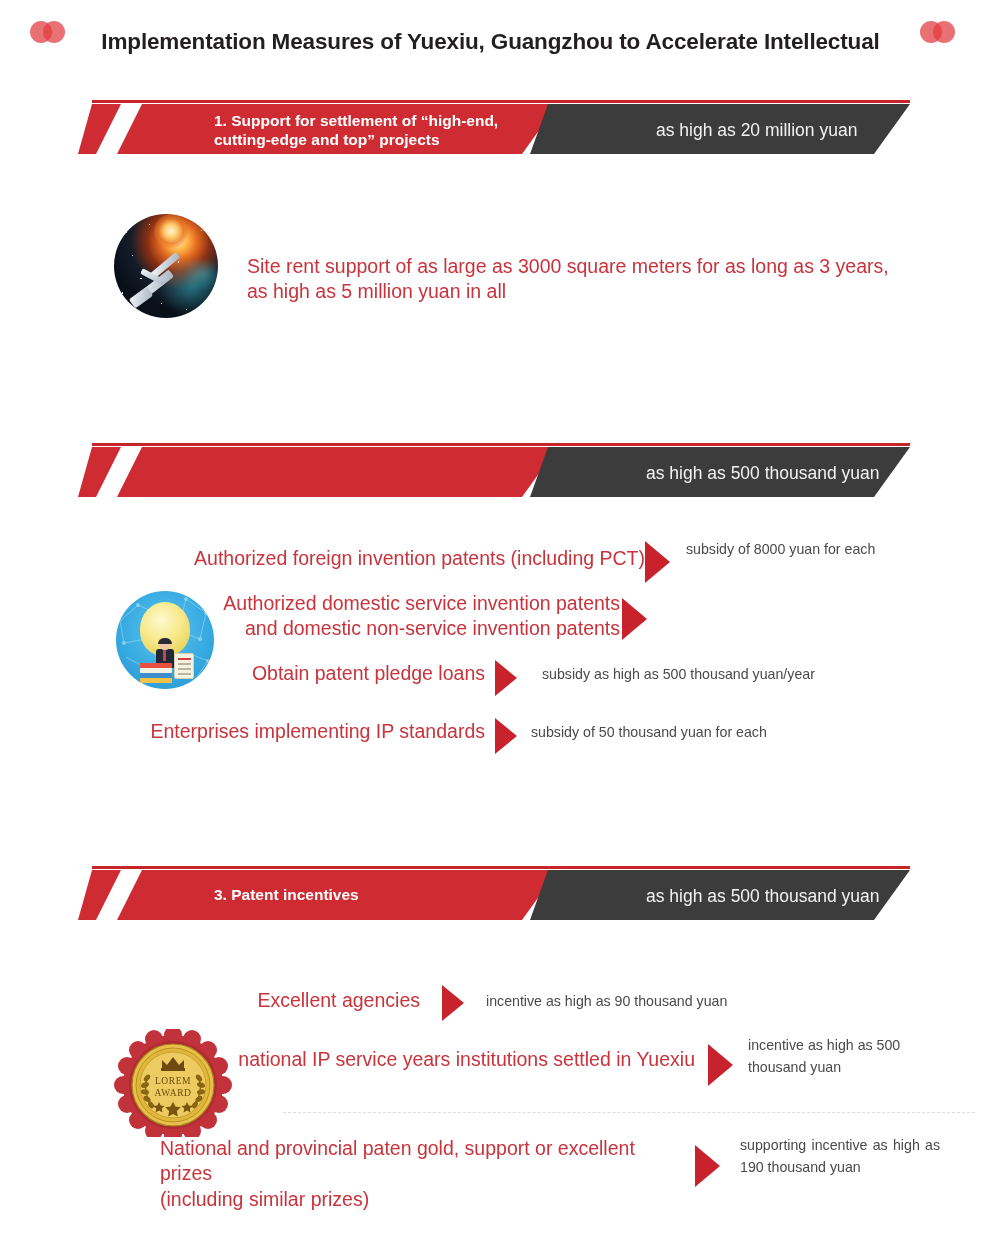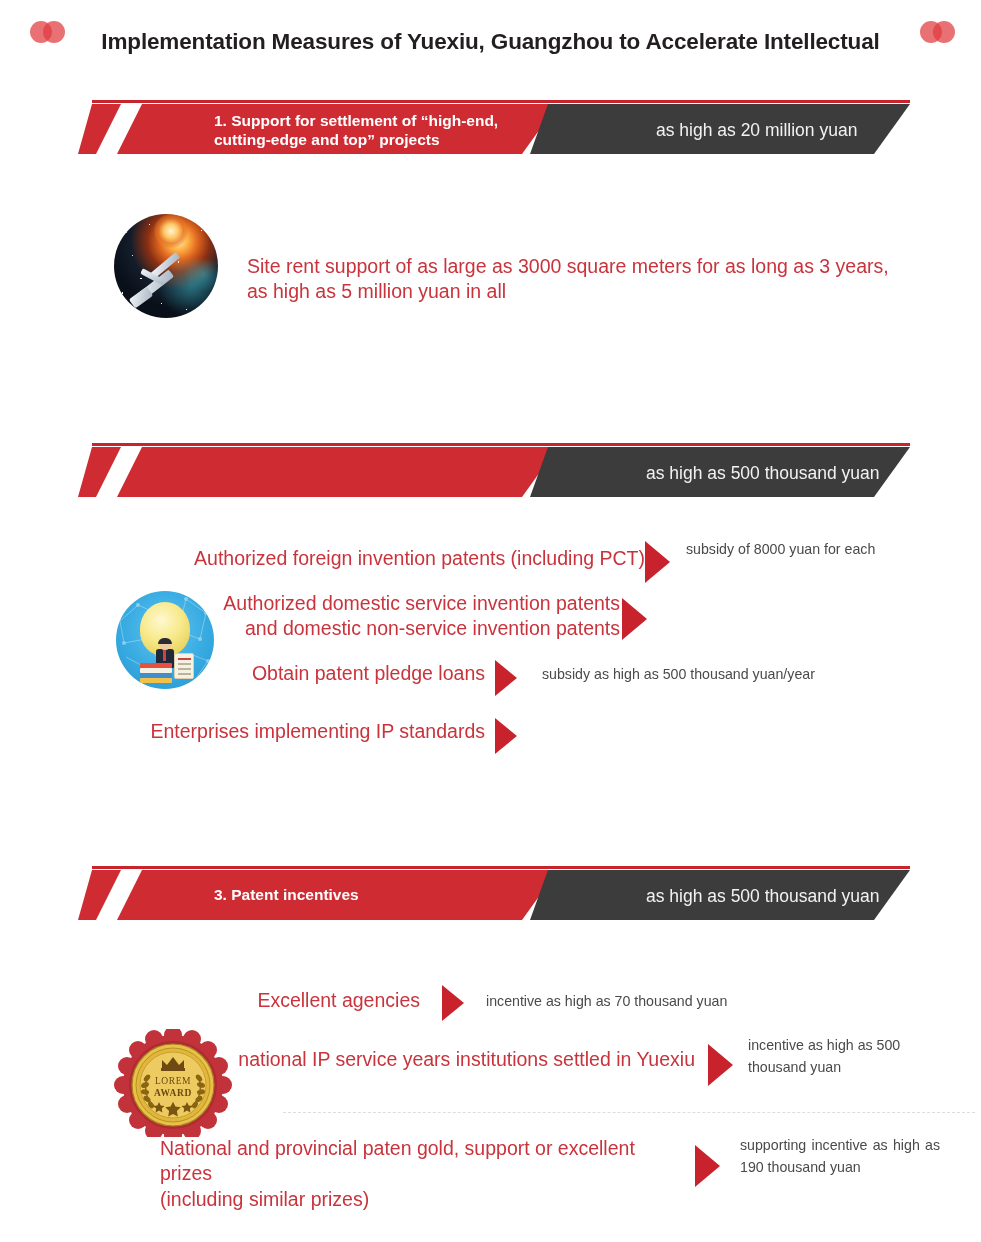--- a/index.html
+++ b/index.html
@@ -284,21 +284,21 @@
   .award .atext {
     position: absolute;
     left: 0; width: 118px;
     text-align: center;
     color: #6b4a10;
     font-size: 9.5px;
     letter-spacing: 0.6px;
     font-family: "Liberation Serif", serif;
   }
   .award .t1 { top: 47px; }
-  .award .t2 { top: 59px; font-weight: bold; }
+  .award .t2 { top: 59px; }
 </style>
 </head>
 <body>
 
 <div class="page">
 
   <div class="title-block">
     <div class="title-line">Implementation Measures of Yuexiu, Guangzhou to Accelerate Intellectual</div>
   </div>
   <div class="dots left">
@@ -390,20 +390,21 @@
   <div class="redtext" style="left:205px; top:591px; width:415px; text-align:right;">Authorized domestic service invention patents
 and domestic non-service invention patents</div>
   <span class="tri" style="left:622px; top:598px;"></span>
 
   <div class="redtext" style="left:200px; top:661px; width:285px; text-align:right;">Obtain patent pledge loans</div>
   <span class="tri sm" style="left:495px; top:660px;"></span>
   <div class="graytext" style="left:531px; top:663px; width:340px;margin-left:11px;">subsidy as high as 500 thousand yuan/year</div>
 
   <div class="redtext" style="left:150px; top:719px; width:335px; text-align:right;">Enterprises implementing IP standards</div>
   <span class="tri sm" style="left:495px; top:718px;"></span>
+  <div class="graytext" style="left:531px; top:721px; width:320px;">subsidy of 50 thousand yuan for each</div>
 
   <div class="banner" style="left:78px; top:866px; width:832px;">
     <div class="topline" style="width:818px;"></div>
     <div class="redpart" style="width:480px;"></div>
     <div class="slash"></div>
     <div class="graypart" style="left:452px; width:380px;"></div>
     <div class="lbl" style="left:136px; top:20px; width:300px;">3. Patent incentives</div>
     <div class="amt" style="left:568px; top:20px;">as high as 500 thousand yuan</div>
   </div>
 
@@ -465,21 +466,21 @@
           <path d="M0 16 l1.7 3.4 3.8 .5 -2.7 2.7 .6 3.8 -3.4 -1.8 -3.4 1.8 .6 -3.8 -2.7 -2.7 3.8 -.5 Z" transform="translate(14,1)"></path>
         </g>
       </g>
     </svg>
     <div class="atext t1">LOREM</div>
     <div class="atext t2">AWARD</div>
   </div>
 
   <div class="redtext" style="left:240px; top:988px; width:180px; text-align:right;">Excellent agencies</div>
   <span class="tri sm" style="left:442px; top:985px;"></span>
-  <div class="graytext" style="left:486px; top:990px; width:340px;">incentive as high as 70 thousand yuan</div>
+  <div class="graytext" style="left:486px; top:990px; width:340px;">incentive as high as 90 thousand yuan</div>
 
   <div class="redtext" style="left:225px; top:1047px; width:470px; text-align:right;">national IP service years institutions settled in Yuexiu</div>
   <span class="tri" style="left:708px; top:1044px;"></span>
   <div class="graytext" style="left:748px; top:1034px; width:170px;">incentive as high as 500 thousand yuan</div>
 
   <div class="dashline" style="left:283px; top:1112px; width:692px;"></div>
 
   <div class="redtext" style="left:160px; top:1136px; width:530px;">National and provincial paten gold, support or excellent prizes
 (including similar prizes)</div>
   <span class="tri" style="left:695px; top:1145px;"></span>

